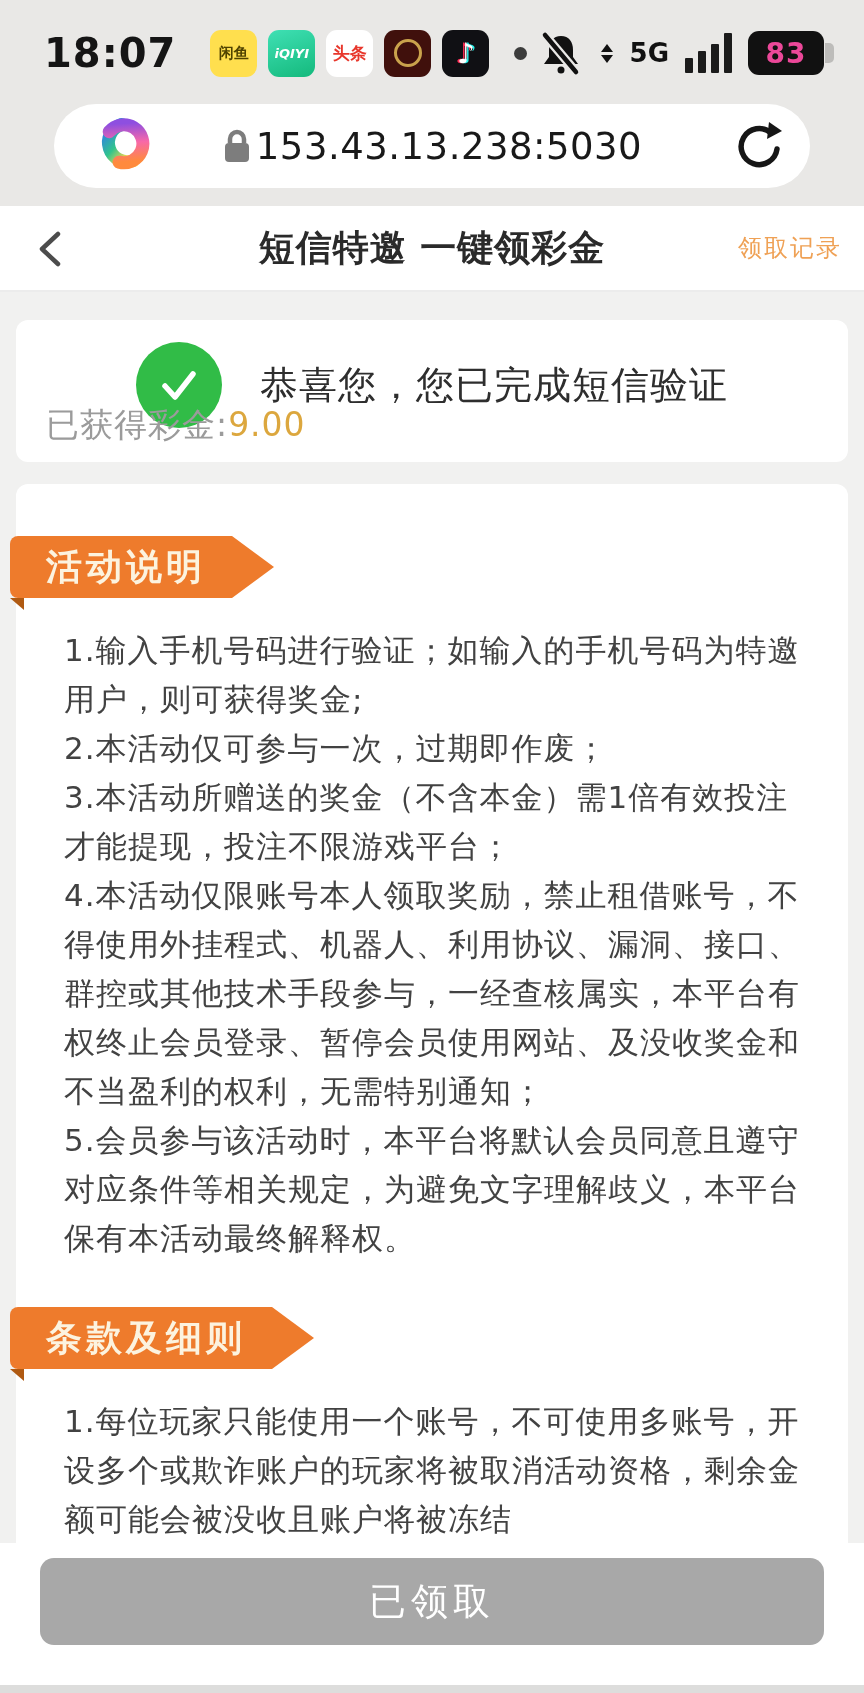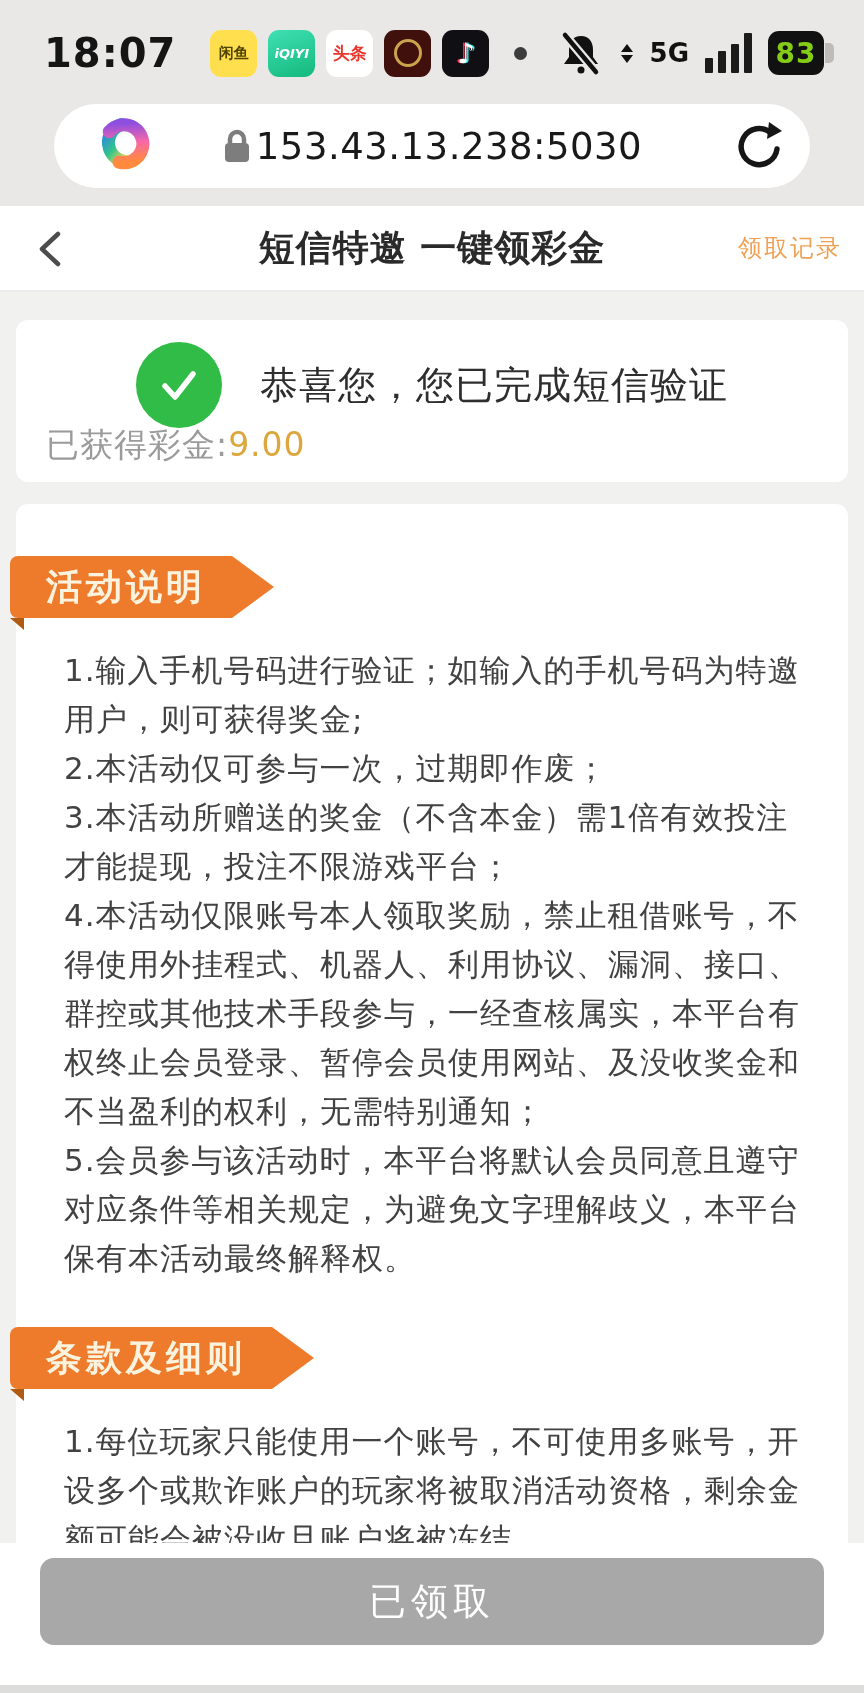--- a/index.html
+++ b/index.html
@@ -34,22 +34,22 @@
   .statusbar-right { margin-left:auto; display:flex; align-items:center; gap:16px; }
   .net-5g { display:flex; align-items:center; gap:17px; }
   .updown { display:flex; flex-direction:column; gap:3px; align-items:center; }
   .tri-up { width:0; height:0; border-left:6px solid transparent; border-right:6px solid transparent; border-bottom:8px solid #111; }
   .tri-dn { width:0; height:0; border-left:6px solid transparent; border-right:6px solid transparent; border-top:8px solid #111; }
   .g5 { font-size:26px; font-weight:700; color:#111; }
   .sig { display:flex; align-items:flex-end; gap:5px; height:40px; }
   .sig i { display:block; width:8px; background:#1b1b1b; border-radius:1px; }
   .battery { position:relative; display:flex; align-items:center; }
   .batt-body {
-    width:56px; height:44px; background:#111; border-radius:11px;
-    color:#84cc16; font-size:28px; font-weight:700;
+    width:76px; height:44px; background:#111; border-radius:11px;
+    color:#ec4899; font-size:28px; font-weight:700;
     display:flex; align-items:center; justify-content:center; letter-spacing:1px;
   }
   .batt-nub { width:9px; height:20px; background:#bdbcba; border-radius:0 5px 5px 0; margin-left:1px; }
 
   
   .addr-row { background:#e9e8e6; padding:8px 54px 18px 54px; }
   .addr-pill {
     background:#fff; height:84px; border-radius:42px;
     display:flex; align-items:center; position:relative;
   }
@@ -71,21 +71,21 @@
     width:100%; text-align:center; font-size:36px; font-weight:700; color:#2a2a2a; letter-spacing:1px;
   }
   .history-link {
     position:absolute; right:22px; font-size:24px; color:#efa155; letter-spacing:2px;
   }
 
   
   .content { padding:28px 16px 0; }
   .card { background:#fff; border-radius:12px; }
 
-  .success-card { height:162px; position:relative; margin-bottom:22px; }
+  .success-card { height:142px; position:relative; margin-bottom:22px; }
   .success-row { display:flex; align-items:center; justify-content:center; gap:38px; padding-top:22px; }
   .check-circle {
     width:86px; height:86px; border-radius:50%; background:#31bc47;
     display:flex; align-items:center; justify-content:center; flex:none;
   }
   .success-msg { font-size:38px; color:#2e2e2e; letter-spacing:1px; }
   .bonus-line { position:absolute; left:30px; bottom:14px; font-size:33px; color:#9b9b9b; letter-spacing:1px; }
   .bonus-line b { font-weight:400; color:#dca73e; }
 
   .main-card { padding:52px 36px 140px 36px; min-height:1120px; }

